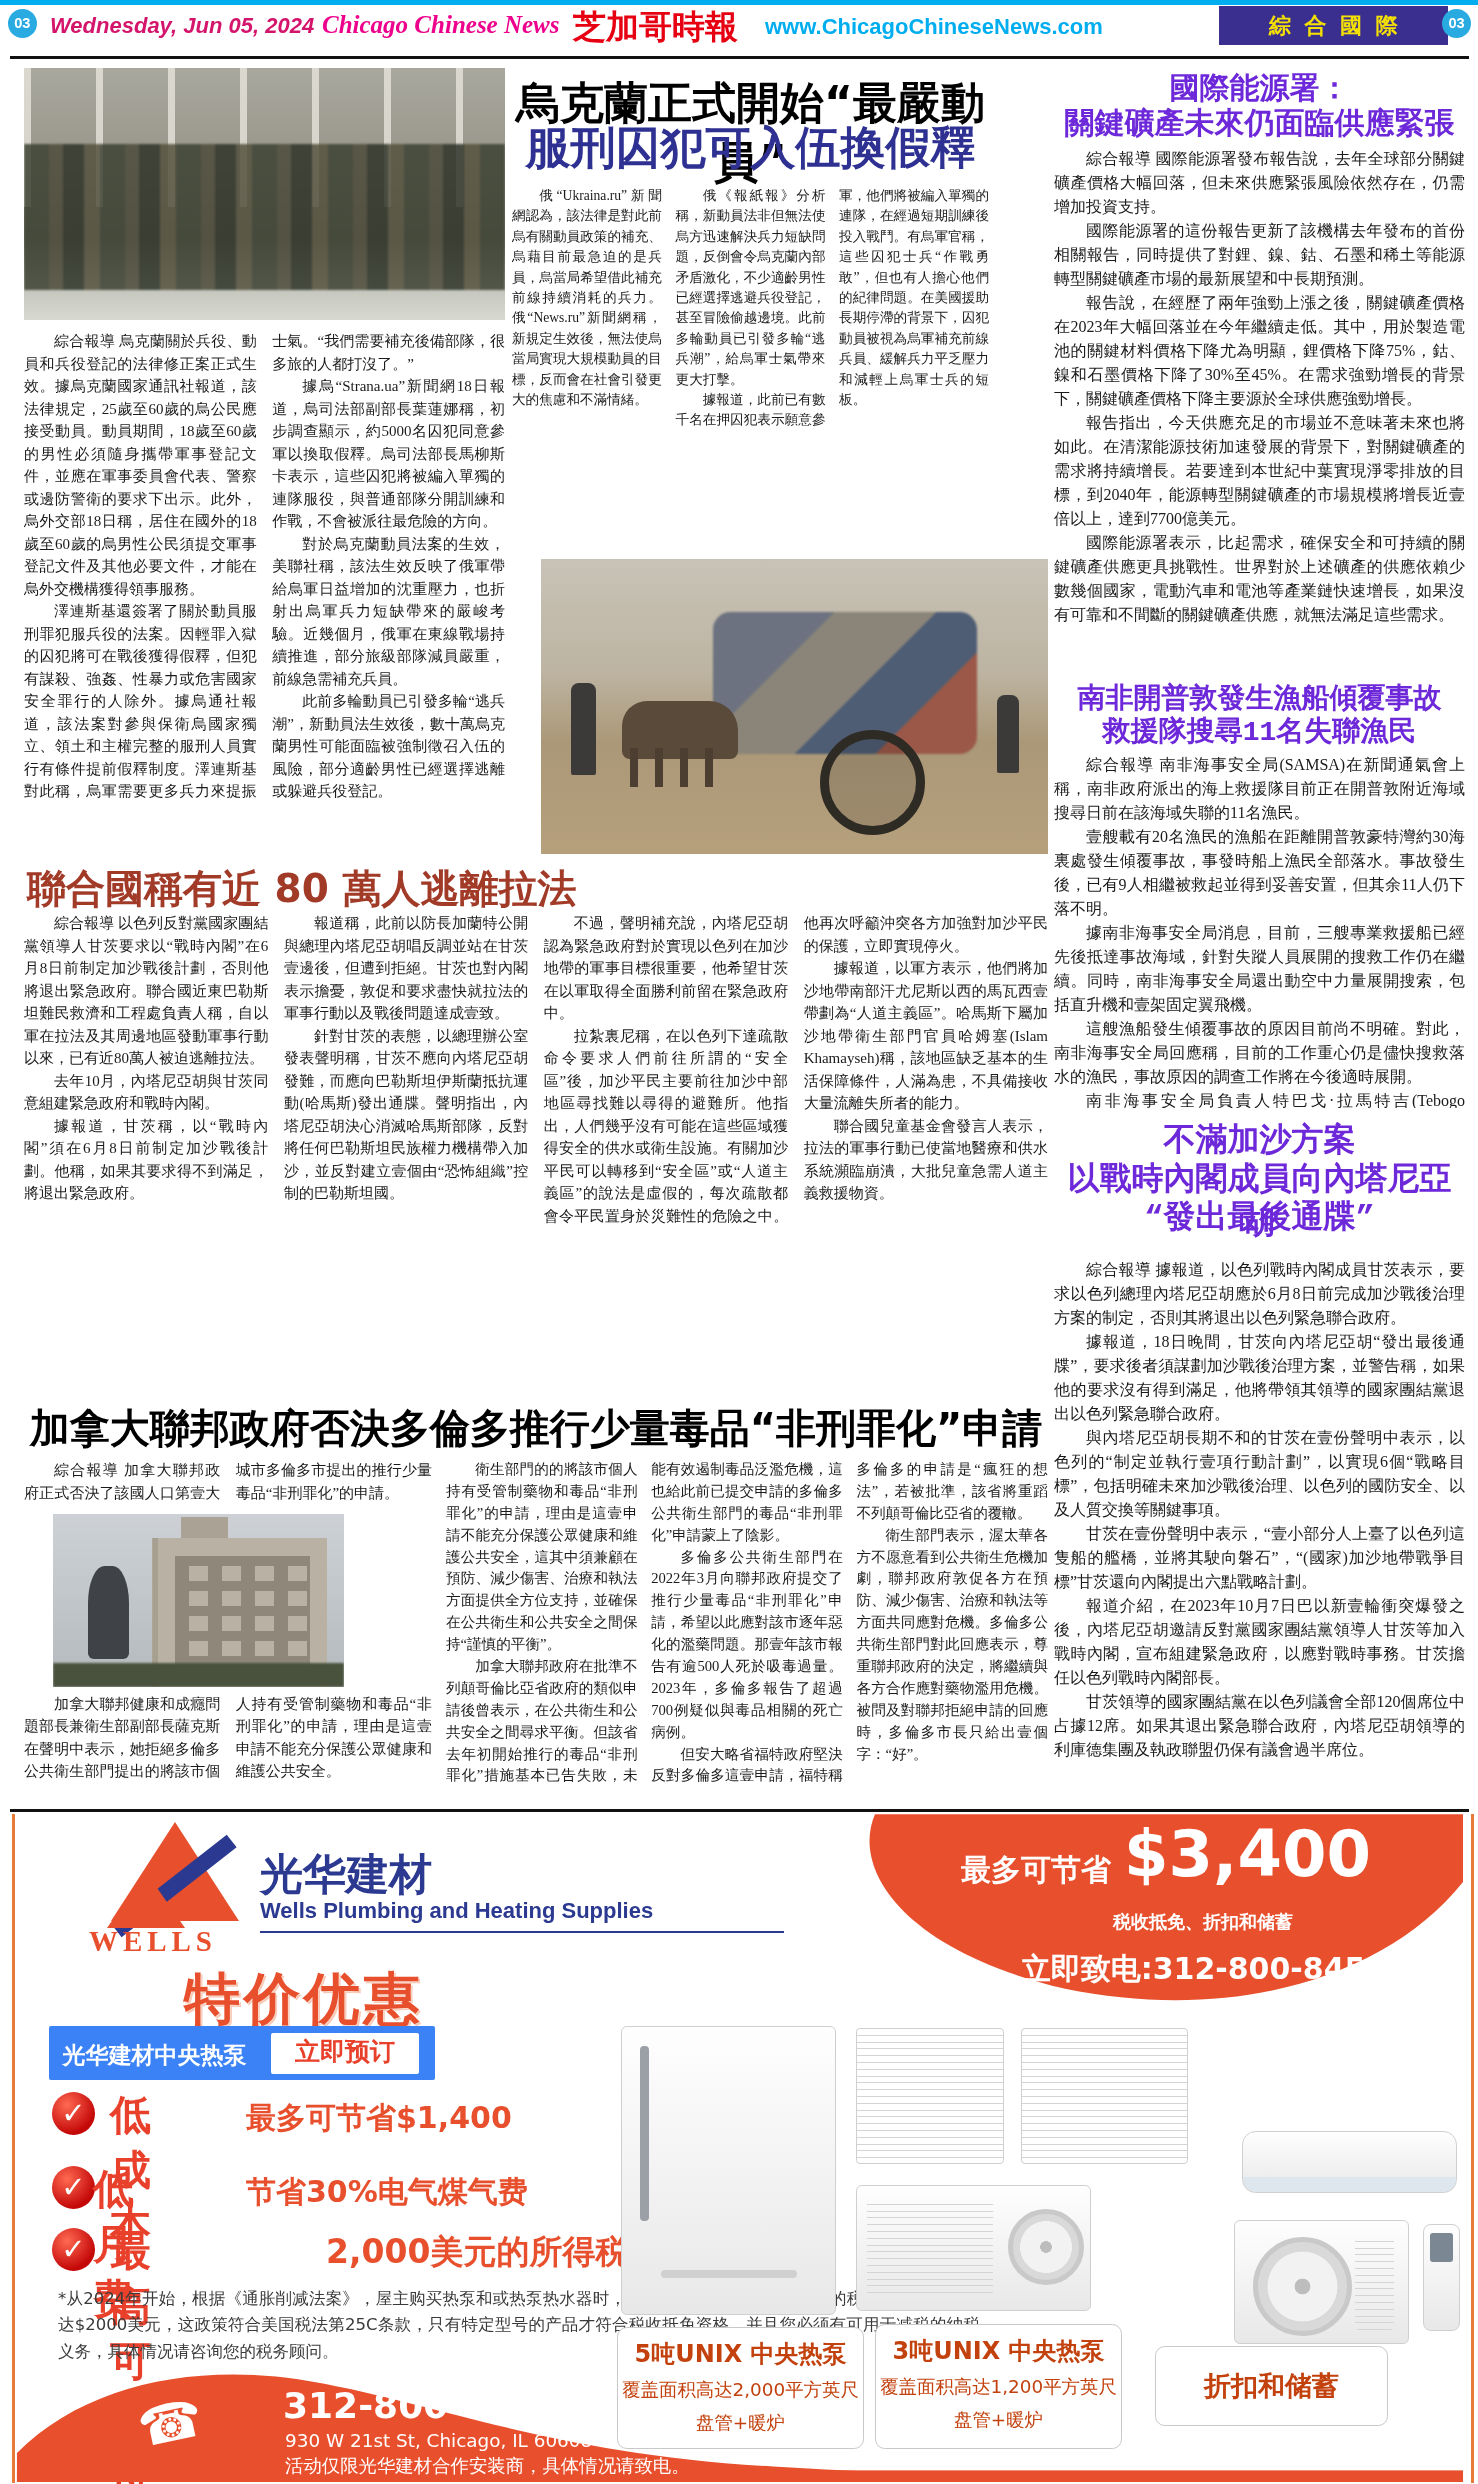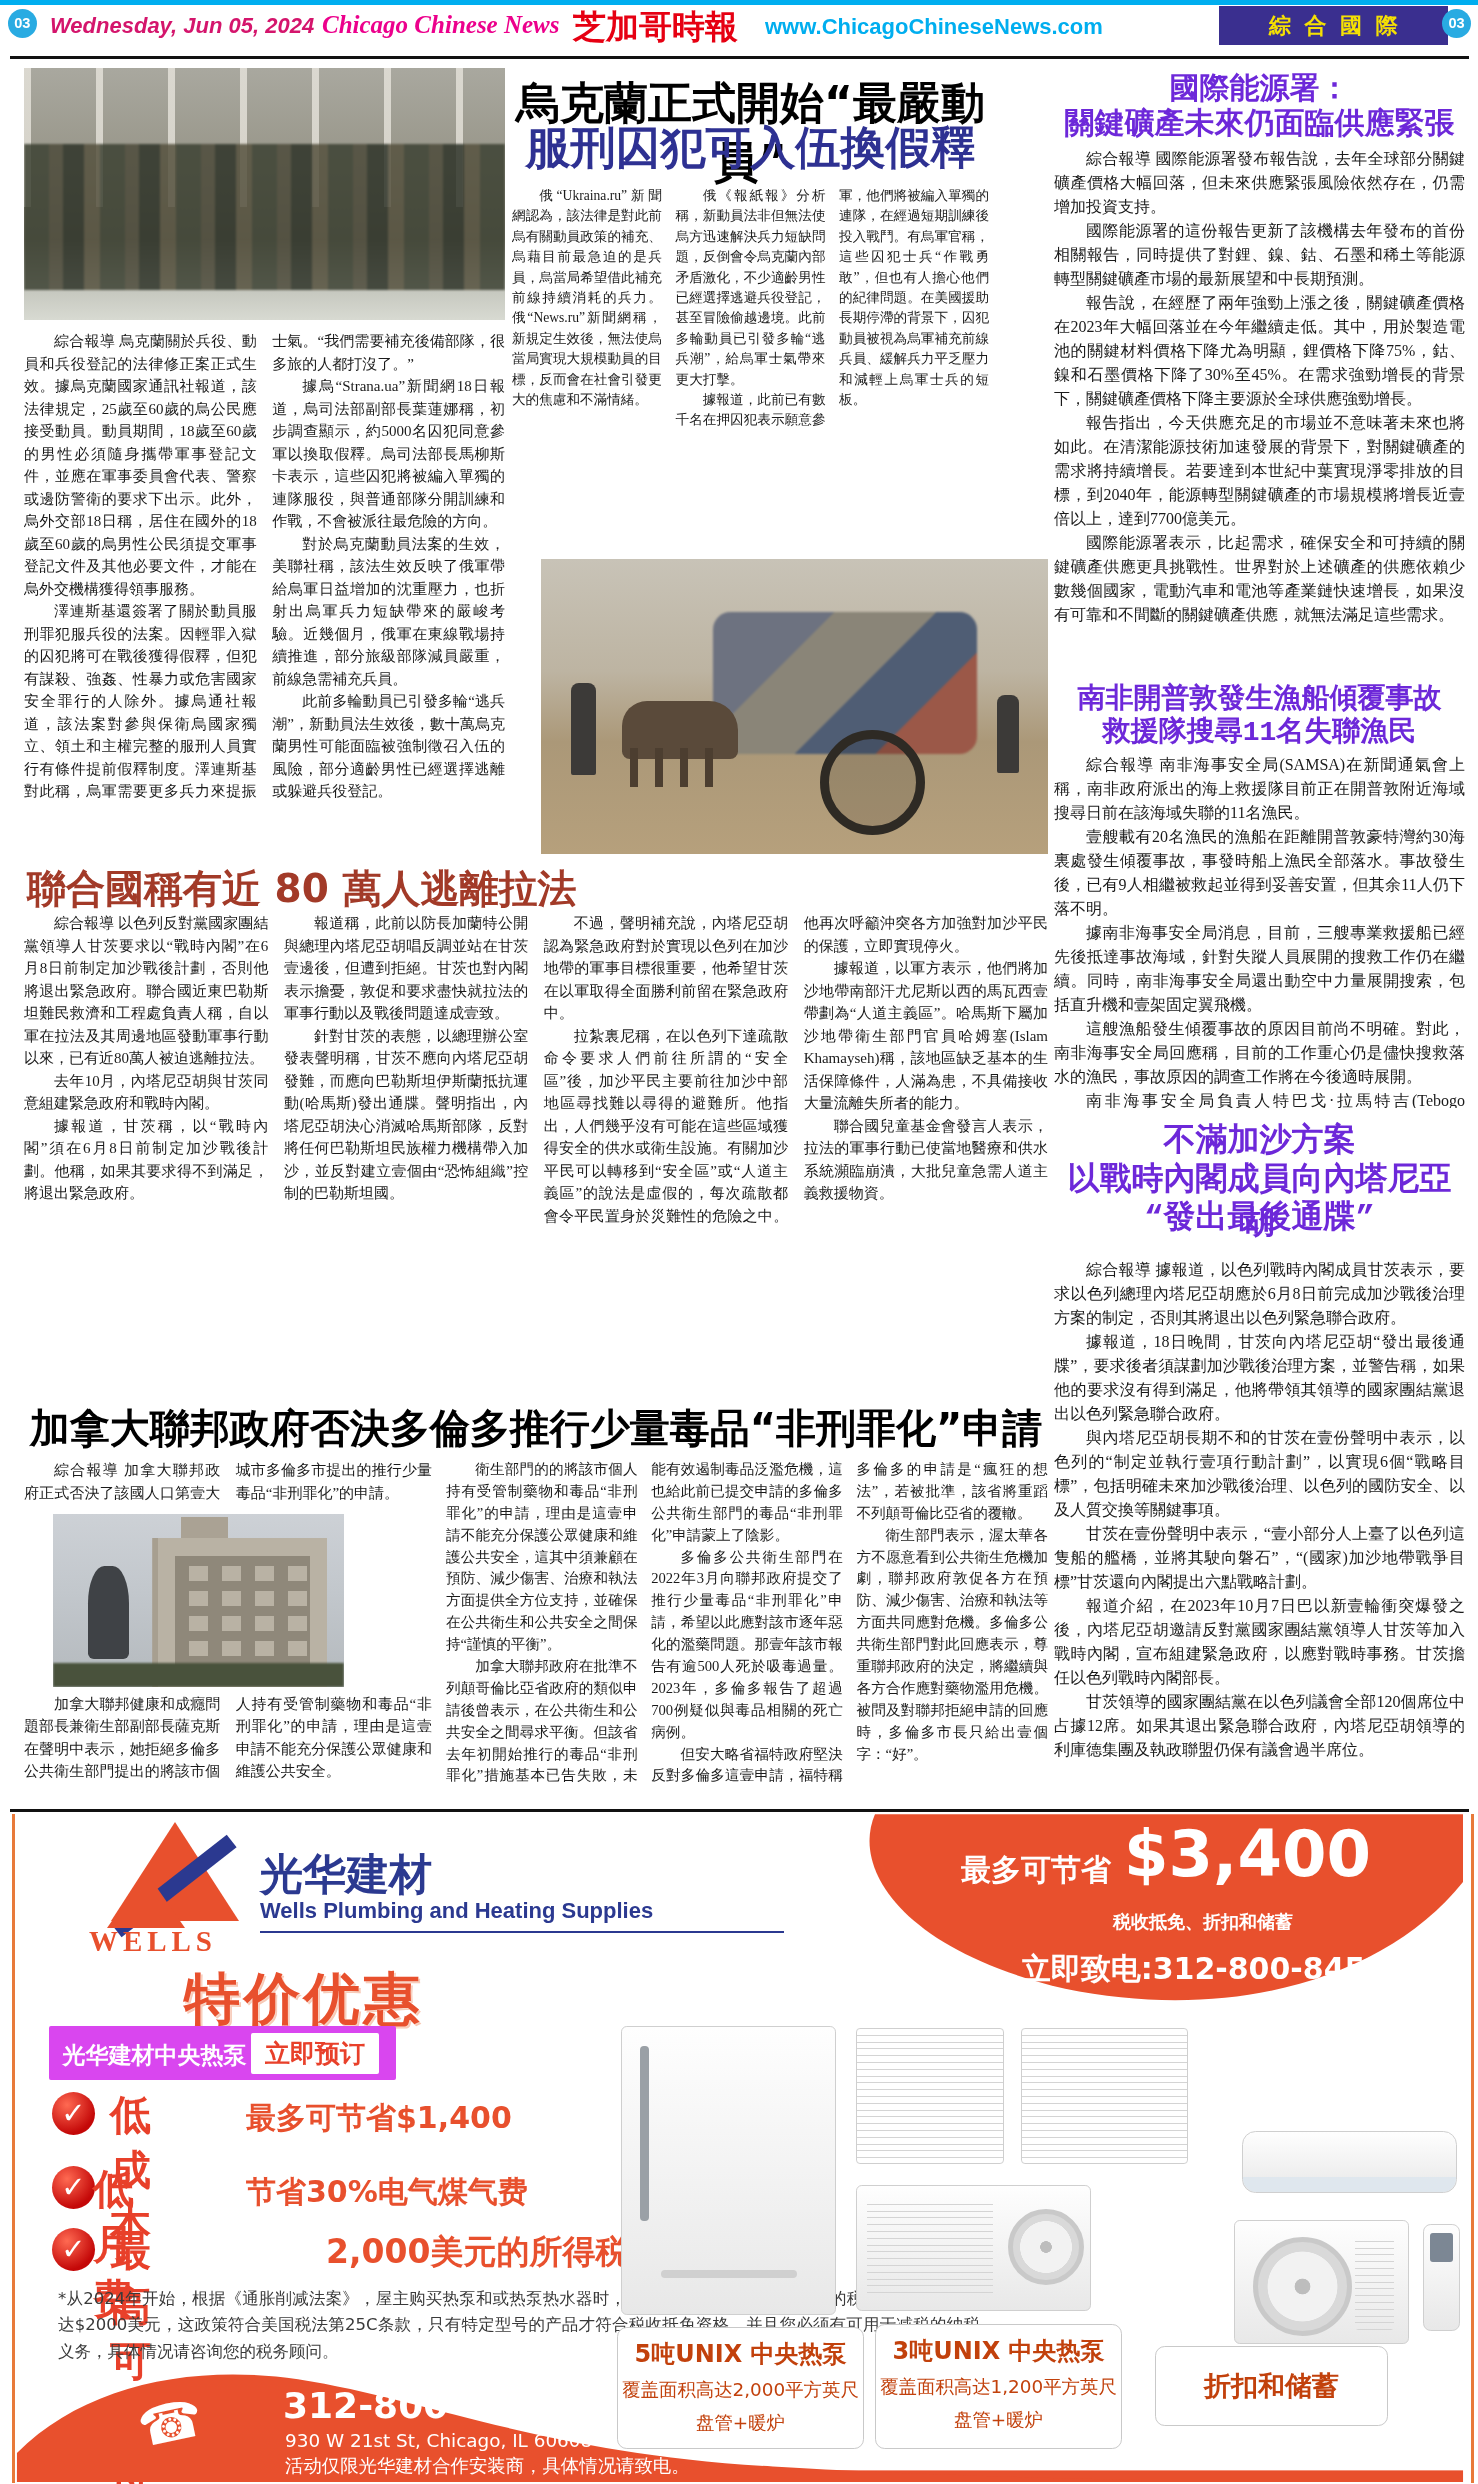--- a/index.html
+++ b/index.html
@@ -54,21 +54,21 @@
   .adbox{left:11.6px;top:1814px;width:1456px;height:669px;border-left:3.9px solid #E87A3A;border-right:3.9px solid #E87A3A;background:#fff;}
   .wells-tri{width:0;height:0;border-left:64px solid transparent;border-right:64px solid transparent;border-bottom:99px solid #E8502D;}
   .wells-tri2{width:0;height:0;border-left:39px solid transparent;border-right:39px solid transparent;border-bottom:56px solid #E8502D;}
   .wells-band{width:146px;height:15.5px;background:#2B3990;transform:rotate(-38deg);}
   .wellstxt{font:bold 29px "Liberation Serif",serif;color:#E8502D;letter-spacing:4.9px;}
   .brandcn{font:bold 43px "DejaVu Sans",sans-serif;color:#2B3990;}
   .branden{font:bold 22px "Liberation Sans",sans-serif;color:#2B3990;}
   .blob-label{font-family:"DejaVu Sans",sans-serif;color:#fff;font-weight:bold;}
   .promo-title{font:bold 56px "DejaVu Sans",sans-serif;color:#E8502D;letter-spacing:3.9px;
      text-shadow:0 0 1.9px #fff,1.9px 1.9px 0 #f7c8b4;}
-  .redbar{background:#d946ef;border-radius:1.9px;}
+  .redbar{background:#3b82f6;border-radius:1.9px;padding-left:39px;}
   .redbar-label{font:bold 23px "DejaVu Sans",sans-serif;color:#fff;}
   .whitebtn{background:#fff;border-radius:1.9px;text-align:center;font:bold 25px/41px "DejaVu Sans",sans-serif;color:#E8402A;}
   .checkicon{width:43px;height:43px;border-radius:50%;background:radial-gradient(circle at 35% 30%,#ff6a52,#c40808 70%);
      color:#fff;font:bold 29px/43px "DejaVu Sans",sans-serif;text-align:center;}
   .btitle{font:bold 41px "DejaVu Sans",sans-serif;color:#E8402A;}
   .brest{font:bold 30px "DejaVu Sans",sans-serif;color:#E8502D;}
   .disclaimer{font:16.5px/1.6 "DejaVu Sans",sans-serif;color:#3a3a3a;text-align:justify;}
   .hvac{background:linear-gradient(#fefefe,#e8e8e8);border:1px solid #cfcfcf;border-radius:5.8px;}
   .fins{background:repeating-linear-gradient(180deg,rgba(0,0,0,0) 0 5.8px,#d4d4d4 5.8px 6.8px);border-radius:3.9px;}
   .fan{border-radius:50%;border:5.8px solid #c9c9c9;background:radial-gradient(circle,#bdbdbd 12%,#f2f2f2 13% 55%,#d9d9d9 56%);}
@@ -214,21 +214,21 @@
     <path d="M34 0 C 10 55, 60 140, 230 180 C 400 215, 560 170, 640 70 L 640 0 Z" fill="#E8502D"></path>
   </svg>
   <div class="abs blob-label" style="left:961px;top:1850px;font-size:30px;">最多可节省</div>
   <div class="abs blob-label" style="left:1124px;top:1817px;font-size:64px;">$3,400</div>
   <div class="abs blob-label" style="left:1009px;top:1910px;width:388px;text-align:center;font-size:18px;">税收抵免、折扣和储蓄</div>
   <div class="abs blob-label" style="left:990px;top:1949px;width:427px;text-align:center;font-size:30px;">立即致电:312-800-8455</div>
 
   <div class="abs promo-title" style="left:184px;top:1962px;">特价优惠</div>
   <div class="abs redbar" style="left:49px;top:2026px;width:347px;height:54px;">
     <div class="redbar-label abs" style="left:13.6px;top:13.6px;">光华建材中央热泵</div>
-    <div class="whitebtn abs" style="left:202px;top:6.8px;width:128px;height:41px;">立即预订</div>
+    <div class="whitebtn abs" style="left:222px;top:6.8px;width:148px;height:41px;font-family:Liberation Mono, monospace;">立即预订</div>
   </div>
 
   <div class="abs" style="left:52px;top:2092px;">
     <span class="checkicon abs" style="left:0;top:0;">✓</span>
     <span class="btitle abs" style="left:58px;top:-3.9px;">低成本</span>
     <span class="brest abs" style="left:194px;top:5.8px;white-space:nowrap;">最多可节省$1,400</span>
   </div>
   <div class="abs" style="left:52px;top:2166px;">
     <span class="checkicon abs" style="left:0;top:0;">✓</span>
     <span class="btitle abs" style="left:41px;top:-3.9px;">低月费</span>

